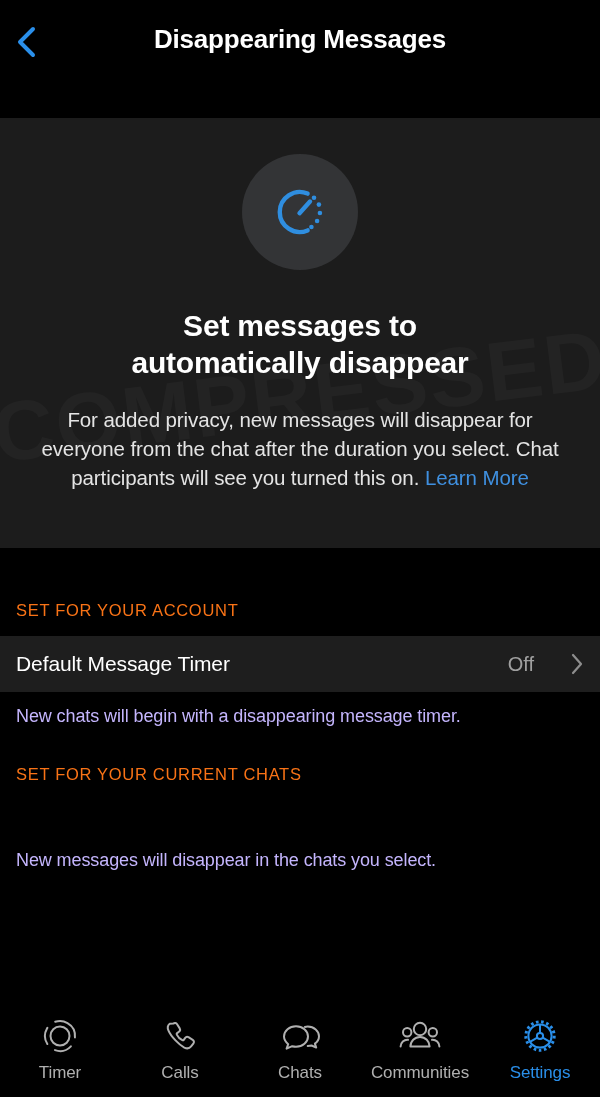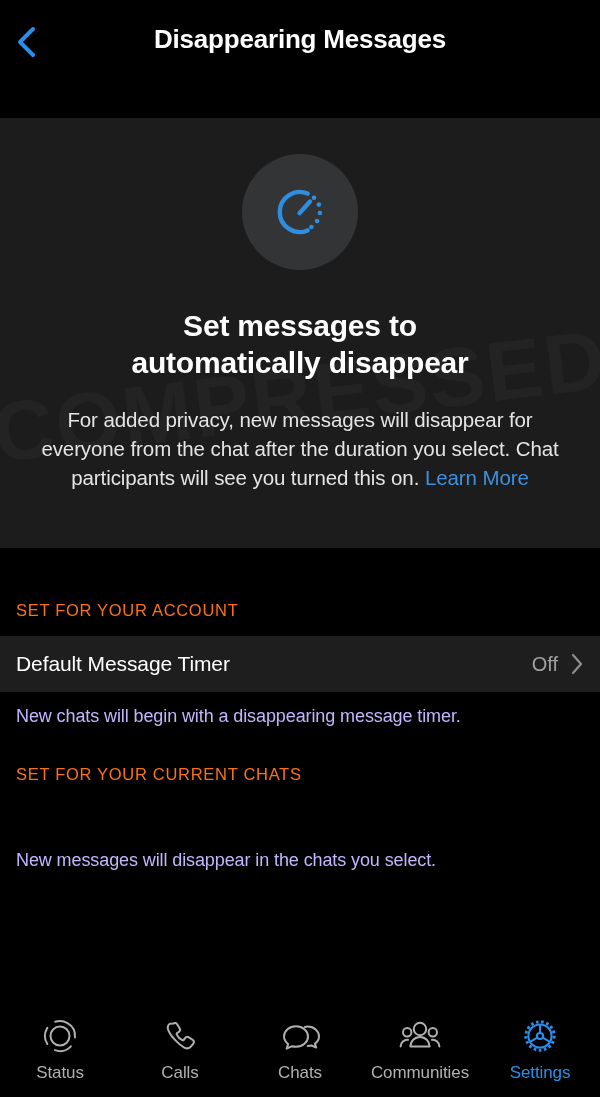--- a/index.html
+++ b/index.html
@@ -70,21 +70,21 @@
   #sec-account { top:601px; }
   #sec-chats   { top:765px; }
 
   .row {
     position:absolute; left:0; width:600px; height:56px;
     background:#1e1e1e;
     display:flex; align-items:center;
     padding:0 16px;
     cursor:pointer;
   }
-  #row-default-timer { top:636px; }
+  #row-default-timer { top:636px;gap:24px; }
   #row-apply-timer   { top:799px; }
   .row-label { color:#fff; font-size:21px; letter-spacing:-0.1px; flex:1; }
   .row-value { color:#a0a0a0; font-size:20px; margin-right:12px; }
   .row-chevron { display:flex; align-items:center; }
 
   .row-footer {
     position:absolute; left:16px; width:568px;
     color:#c4b5fd; font-size:18px; letter-spacing:-0.1px;
   }
   #foot-account { top:706px; }
@@ -174,21 +174,21 @@
 
   <div class="tabbar">
 
     <div class="tab">
       <span class="tab-icon">
         <svg width="38" height="38" viewBox="0 0 38 38">
           <circle cx="19" cy="19" r="9.5" fill="none" stroke="#b0b0b0" stroke-width="2"></circle>
           <circle cx="19" cy="19" r="15" fill="none" stroke="#b0b0b0" stroke-width="2" stroke-linecap="round" stroke-dasharray="17 10" transform="rotate(-60 19 19)"></circle>
         </svg>
       </span>
-      <span class="tab-label">Status</span>
+      <span class="tab-label">Timer</span>
     </div>
 
     <div class="tab">
       <span class="tab-icon">
         <svg width="38" height="38" viewBox="0 0 38 38">
           <path d="M12.2 6.6 c1.4 -1.1 3.1 -0.7 3.9 0.6 l2.6 4.2 c0.7 1.2 0.4 2.5 -0.7 3.3
                    l-1.9 1.4 c-0.5 0.4 -0.6 0.9 -0.3 1.5 0.9 1.9 3.6 4.6 5.5 5.5
                    0.6 0.3 1.1 0.2 1.5 -0.3 l1.4 -1.9 c0.8 -1.1 2.1 -1.4 3.3 -0.7
                    l4.2 2.6 c1.3 0.8 1.7 2.5 0.6 3.9 l-2.2 2.7 c-1.5 1.9 -4.2 2.4 -6.8 1.2
                    C18.4 28 10 19.6 7.5 13.6 6.3 11 6.8 8.3 8.7 6.8 Z" fill="none" stroke="#b0b0b0" stroke-width="2" stroke-linejoin="round"></path>

